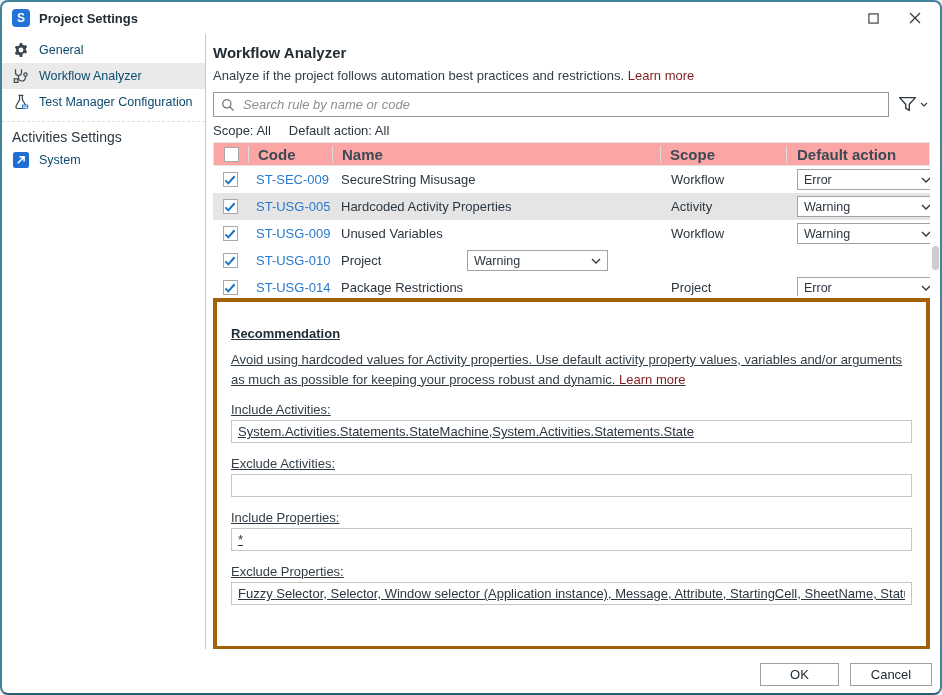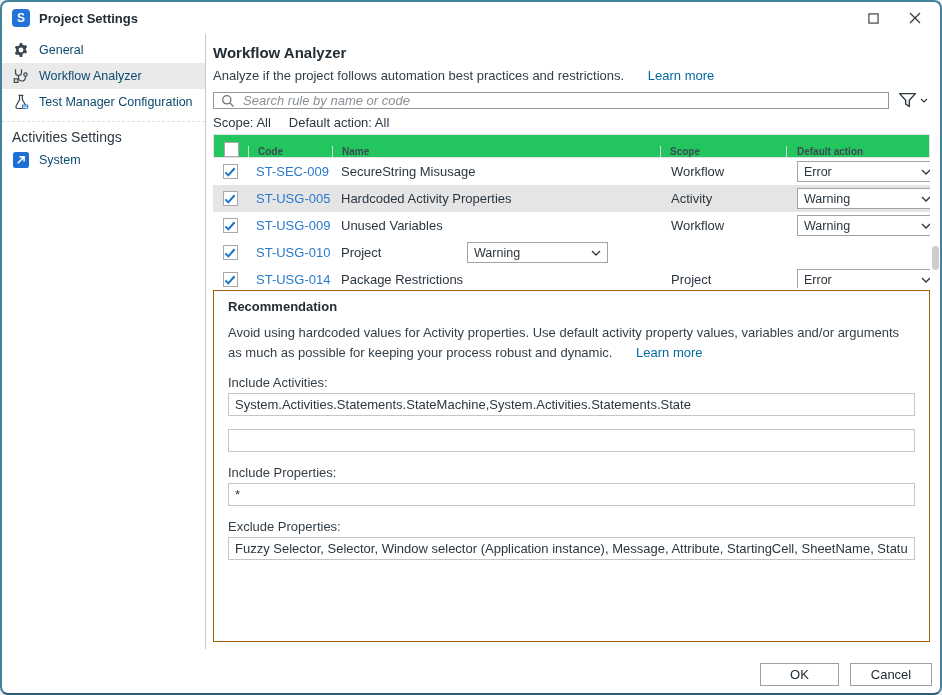--- a/index.html
+++ b/index.html
@@ -23,49 +23,49 @@
   .side-item { height:26px; display:flex; align-items:center; gap:9px; padding-left:10px;
     font-size:12.5px; white-space:nowrap; color:#0c4a6e; }
   .side-item.selected { background:#eaeaea; }
   .side-item .ic { width:18px; display:flex; justify-content:center; flex-shrink:0; }
   .side-section { margin-top:6px; padding:6px 0 2px 10px; font-size:14px; color:#2b3640;
     border-top:1px dashed #e0e0e0; height:26px; display:flex; align-items:center; }
   .content { flex:1; position:relative; padding:0 10px 0 7px; overflow:hidden; }
   
   .panel-title { font-size:15px; font-weight:bold; color:#222d36; margin:10px 0 0; }
   .desc { margin-top:7px; color:#333e47; }
-  .link { color:#0369a1; text-decoration:none; cursor:pointer;margin-left:20px; }
+  .link { color:#7f1d1d; text-decoration:none; cursor:pointer; }
   .search-row { display:flex; align-items:center; margin-top:9px; gap:9px; }
-  .search-box { flex:1; height:17px; border:1px solid #8f969c; display:flex; align-items:center;
+  .search-box { flex:1; height:25px; border:1px solid #8f969c; display:flex; align-items:center;
     padding:0 7px; gap:6px; background:#fff; }
   .search-box input { border:none; outline:none; flex:1; font-size:13px; font-family:inherit; color:#2b3640; background:transparent; }
   .search-box input::placeholder { font-style:italic; color:#8a9095; }
   .filter-btn { display:flex; align-items:center; gap:3px; padding-right:2px; cursor:pointer; }
   .scope-line { margin-top:6px; display:flex; gap:18px; }
   
   .rule-table { margin-top:4px; height:154px; overflow:hidden; }
-  .thead { display:flex; height:24px; background:#22c55e; border:1px solid #e3e3e3;
-    align-items:flex-end; font-size:10px; font-weight:bold; color:#3e4a54; }
+  .thead { display:flex; height:24px; background:#fca5a5; border:1px solid #e3e3e3;
+    align-items:center; font-size:15px; font-weight:bold; color:#3e4a54; }
   .th { display:flex; align-items:center; border-left:1px solid #dcdcdc; padding-left:9px; }
   .th:first-child { border-left:none; }
   .trow { display:flex; height:27px; align-items:center; }
   .trow.selected { background:#e5e5e5; }
   .col-check { width:34px; display:flex; justify-content:center; padding-left:0; }
   .col-code  { width:84px; }
   .col-name  { flex:1; }
   .col-scope { width:126px; }
   .col-action{ width:143px; padding-left:10px; padding-right:1px; }
   .trow .col-code { color:#2a79cd; padding-left:9px; }
   .trow .col-name, .trow .col-scope { padding-left:10px; }
   .checkbox { width:15px; height:15px; border:1px solid #a9a9a9; background:#fff;
     display:flex; align-items:center; justify-content:center; cursor:pointer; }
   .dd { width:141px; height:21px; border:1px solid #a3a3a3; background:#fff; display:flex;
     align-items:center; justify-content:space-between; padding:0 6px; font-size:12.5px; cursor:pointer; }
   
-  .rec-panel { margin-top:2px; height:352px; border:1px solid #a16207; padding:8px 14px; overflow:hidden; }
+  .rec-panel { margin-top:2px; height:352px; border:4px solid #a16207; padding:24px 14px; overflow:hidden;text-decoration:underline; }
   .rec-title { font-weight:bold; color:#222d36; }
   .rec-body { margin-top:9px; line-height:1.5; color:#333e47; }
   .field { margin-top:13px; }
   .field:first-of-type { margin-top:18px; }
   .field label { display:block; color:#333e47; }
   .field input { display:block; margin-top:3px; width:100%; height:23px; border:1px solid #c6c6c6;
     font-family:inherit; font-size:13px; color:#2b3640; padding:0 6px; outline:none; }
   
   .footer { position:absolute; bottom:7px; right:8px; display:flex; gap:11px; }
   .btn { min-width:79px; height:23px; background:#fff; border:1px solid #9aa0a6;
@@ -293,20 +293,21 @@
         <div class="rec-body">
           <span>Avoid using hardcoded values for Activity properties. Use default activity property values, variables and/or arguments as much as possible for keeping your process robust and dynamic.</span>
           <a class="link">Learn more</a>
         </div>
 
         <div class="field">
           <label>Include Activities:</label>
           <input type="text" value="System.Activities.Statements.StateMachine,System.Activities.Statements.State" style="">
         </div>
         <div class="field">
+          <label>Exclude Activities:</label>
           <input type="text" value="" style="">
         </div>
         <div class="field">
           <label>Include Properties:</label>
           <input type="text" value="*" style="">
         </div>
         <div class="field">
           <label>Exclude Properties:</label>
           <input type="text" value="Fuzzy Selector, Selector, Window selector (Application instance), Message, Attribute, StartingCell, SheetName, StatusText, Te" style="">
         </div>

